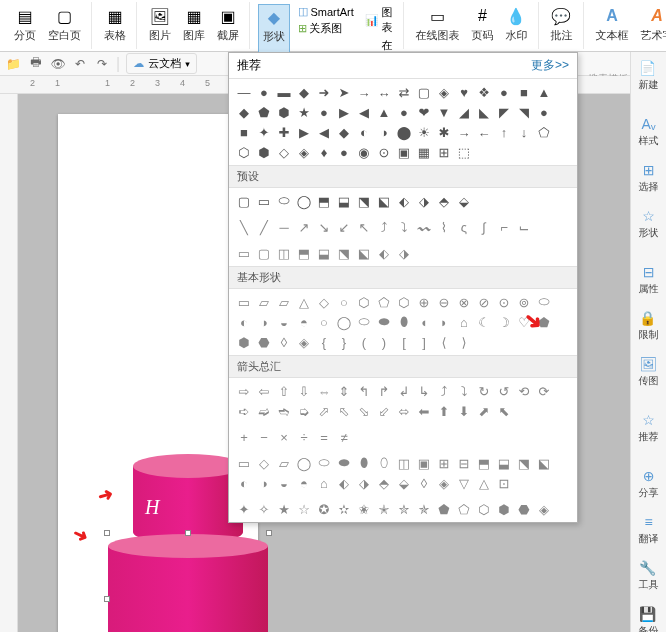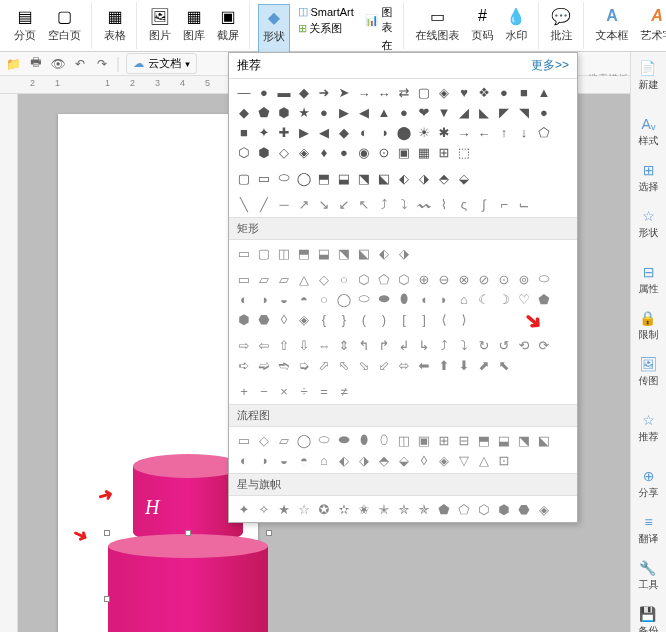--- a/index.html
+++ b/index.html
@@ -265,20 +265,21 @@
         <div class="sp-shape" style="color: rgb(85, 85, 85);">◈</div>
         <div class="sp-shape" style="color: rgb(85, 85, 85);">♦</div>
         <div class="sp-shape" style="color: rgb(85, 85, 85);">●</div>
         <div class="sp-shape" style="color: rgb(85, 85, 85);">◉</div>
         <div class="sp-shape" style="color: rgb(85, 85, 85);">⊙</div>
         <div class="sp-shape" style="color: rgb(85, 85, 85);">▣</div>
         <div class="sp-shape" style="color: rgb(85, 85, 85);">▦</div>
         <div class="sp-shape" style="color: rgb(85, 85, 85);">⊞</div>
         <div class="sp-shape" style="color: rgb(85, 85, 85);">⬚</div>
       </div>
+      <div class="sp-section-title">预设</div>
       <div class="sp-grid">
         <div class="sp-shape" style="color: rgb(85, 85, 85);">▢</div>
         <div class="sp-shape" style="color: rgb(85, 85, 85);">▭</div>
         <div class="sp-shape" style="color: rgb(85, 85, 85);">⬭</div>
         <div class="sp-shape" style="color: rgb(85, 85, 85);">◯</div>
         <div class="sp-shape" style="color: rgb(85, 85, 85);">⬒</div>
         <div class="sp-shape" style="color: rgb(85, 85, 85);">⬓</div>
         <div class="sp-shape" style="color: rgb(85, 85, 85);">⬔</div>
         <div class="sp-shape" style="color: rgb(85, 85, 85);">⬕</div>
         <div class="sp-shape" style="color: rgb(85, 85, 85);">⬖</div>
@@ -296,32 +297,32 @@
         <div class="sp-shape" style="color: rgb(136, 136, 136);">↖</div>
         <div class="sp-shape" style="color: rgb(136, 136, 136);">⤴</div>
         <div class="sp-shape" style="color: rgb(136, 136, 136);">⤵</div>
         <div class="sp-shape" style="color: rgb(136, 136, 136);">〰</div>
         <div class="sp-shape" style="color: rgb(136, 136, 136);">⌇</div>
         <div class="sp-shape" style="color: rgb(136, 136, 136);">ς</div>
         <div class="sp-shape" style="color: rgb(136, 136, 136);">∫</div>
         <div class="sp-shape" style="color: rgb(136, 136, 136);">⌐</div>
         <div class="sp-shape" style="color: rgb(136, 136, 136);">⌙</div>
       </div>
-      <div class="sp-section-title">矩形</div>
       <div class="sp-grid">
         <div class="sp-shape" style="color: rgb(136, 136, 136);">▭</div>
         <div class="sp-shape" style="color: rgb(136, 136, 136);">▢</div>
         <div class="sp-shape" style="color: rgb(136, 136, 136);">◫</div>
         <div class="sp-shape" style="color: rgb(136, 136, 136);">⬒</div>
         <div class="sp-shape" style="color: rgb(136, 136, 136);">⬓</div>
         <div class="sp-shape" style="color: rgb(136, 136, 136);">⬔</div>
         <div class="sp-shape" style="color: rgb(136, 136, 136);">⬕</div>
         <div class="sp-shape" style="color: rgb(136, 136, 136);">⬖</div>
         <div class="sp-shape" style="color: rgb(136, 136, 136);">⬗</div>
       </div>
+      <div class="sp-section-title">基本形状</div>
       <div class="sp-grid">
         <div class="sp-shape" style="color: rgb(136, 136, 136);">▭</div>
         <div class="sp-shape" style="color: rgb(136, 136, 136);">▱</div>
         <div class="sp-shape" style="color: rgb(136, 136, 136);">▱</div>
         <div class="sp-shape" style="color: rgb(136, 136, 136);">△</div>
         <div class="sp-shape" style="color: rgb(136, 136, 136);">◇</div>
         <div class="sp-shape" style="color: rgb(136, 136, 136);">○</div>
         <div class="sp-shape" style="color: rgb(136, 136, 136);">⬡</div>
         <div class="sp-shape" style="color: rgb(136, 136, 136);">⬠</div>
         <div class="sp-shape" style="color: rgb(136, 136, 136);">⬡</div>
@@ -354,20 +355,21 @@
         <div class="sp-shape" style="color: rgb(136, 136, 136);">◈</div>
         <div class="sp-shape" style="color: rgb(136, 136, 136);">{</div>
         <div class="sp-shape" style="color: rgb(136, 136, 136);">}</div>
         <div class="sp-shape" style="color: rgb(136, 136, 136);">(</div>
         <div class="sp-shape" style="color: rgb(136, 136, 136);">)</div>
         <div class="sp-shape" style="color: rgb(136, 136, 136);">[</div>
         <div class="sp-shape" style="color: rgb(136, 136, 136);">]</div>
         <div class="sp-shape" style="color: rgb(136, 136, 136);">⟨</div>
         <div class="sp-shape" style="color: rgb(136, 136, 136);">⟩</div>
       </div>
+      <div class="sp-section-title">箭头总汇</div>
       <div class="sp-grid">
         <div class="sp-shape" style="color: rgb(136, 136, 136);">⇨</div>
         <div class="sp-shape" style="color: rgb(136, 136, 136);">⇦</div>
         <div class="sp-shape" style="color: rgb(136, 136, 136);">⇧</div>
         <div class="sp-shape" style="color: rgb(136, 136, 136);">⇩</div>
         <div class="sp-shape" style="color: rgb(136, 136, 136);">⇔</div>
         <div class="sp-shape" style="color: rgb(136, 136, 136);">⇕</div>
         <div class="sp-shape" style="color: rgb(136, 136, 136);">↰</div>
         <div class="sp-shape" style="color: rgb(136, 136, 136);">↱</div>
         <div class="sp-shape" style="color: rgb(136, 136, 136);">↲</div>
@@ -394,21 +396,20 @@
         <div class="sp-shape" style="color: rgb(136, 136, 136);">⬉</div>
       </div>
       <div class="sp-grid">
         <div class="sp-shape" style="color: rgb(136, 136, 136);">+</div>
         <div class="sp-shape" style="color: rgb(136, 136, 136);">−</div>
         <div class="sp-shape" style="color: rgb(136, 136, 136);">×</div>
         <div class="sp-shape" style="color: rgb(136, 136, 136);">÷</div>
         <div class="sp-shape" style="color: rgb(136, 136, 136);">=</div>
         <div class="sp-shape" style="color: rgb(136, 136, 136);">≠</div>
       </div>
-      <div class="sp-section-title">流程图</div>
       <div class="sp-grid">
         <div class="sp-shape" style="color: rgb(136, 136, 136);">▭</div>
         <div class="sp-shape" style="color: rgb(136, 136, 136);">◇</div>
         <div class="sp-shape" style="color: rgb(136, 136, 136);">▱</div>
         <div class="sp-shape" style="color: rgb(136, 136, 136);">◯</div>
         <div class="sp-shape" style="color: rgb(136, 136, 136);">⬭</div>
         <div class="sp-shape" style="color: rgb(136, 136, 136);">⬬</div>
         <div class="sp-shape" style="color: rgb(136, 136, 136);">⬮</div>
         <div class="sp-shape" style="color: rgb(136, 136, 136);">⬯</div>
         <div class="sp-shape" style="color: rgb(136, 136, 136);">◫</div>
@@ -427,21 +428,20 @@
         <div class="sp-shape" style="color: rgb(136, 136, 136);">⬖</div>
         <div class="sp-shape" style="color: rgb(136, 136, 136);">⬗</div>
         <div class="sp-shape" style="color: rgb(136, 136, 136);">⬘</div>
         <div class="sp-shape" style="color: rgb(136, 136, 136);">⬙</div>
         <div class="sp-shape" style="color: rgb(136, 136, 136);">◊</div>
         <div class="sp-shape" style="color: rgb(136, 136, 136);">◈</div>
         <div class="sp-shape" style="color: rgb(136, 136, 136);">▽</div>
         <div class="sp-shape" style="color: rgb(136, 136, 136);">△</div>
         <div class="sp-shape" style="color: rgb(136, 136, 136);">⊡</div>
       </div>
-      <div class="sp-section-title">星与旗帜</div>
       <div class="sp-grid">
         <div class="sp-shape" style="color: rgb(136, 136, 136);">✦</div>
         <div class="sp-shape" style="color: rgb(136, 136, 136);">✧</div>
         <div class="sp-shape" style="color: rgb(136, 136, 136);">★</div>
         <div class="sp-shape" style="color: rgb(136, 136, 136);">☆</div>
         <div class="sp-shape" style="color: rgb(136, 136, 136);">✪</div>
         <div class="sp-shape" style="color: rgb(136, 136, 136);">✫</div>
         <div class="sp-shape" style="color: rgb(136, 136, 136);">✬</div>
         <div class="sp-shape" style="color: rgb(136, 136, 136);">✭</div>
         <div class="sp-shape" style="color: rgb(136, 136, 136);">✮</div>

